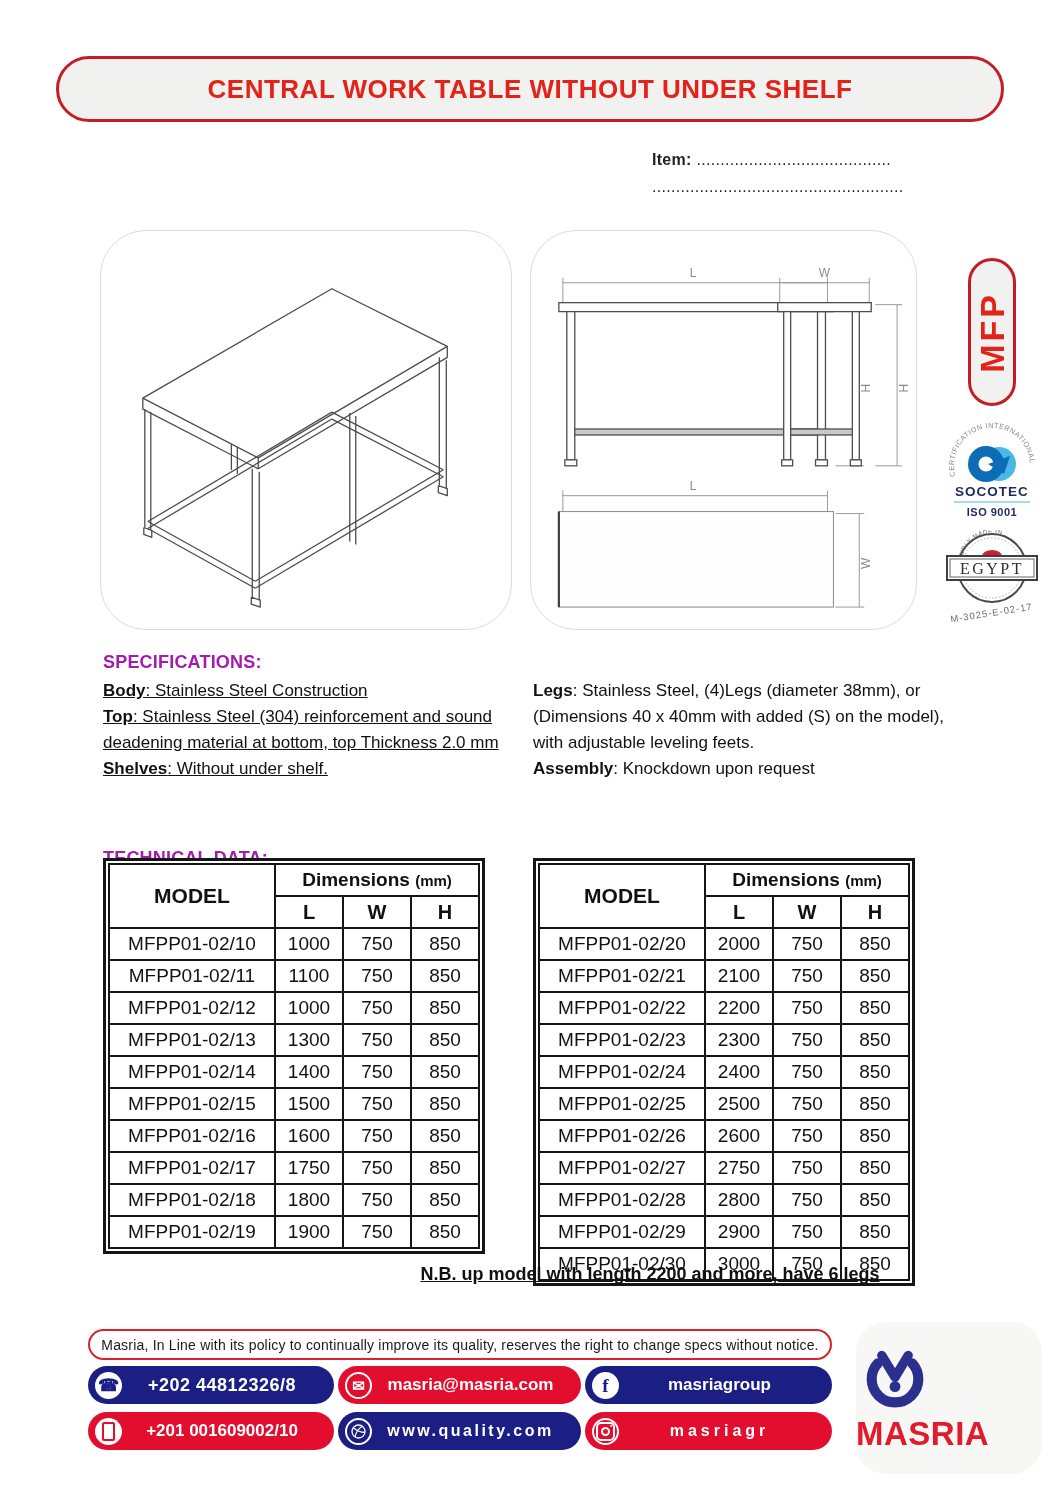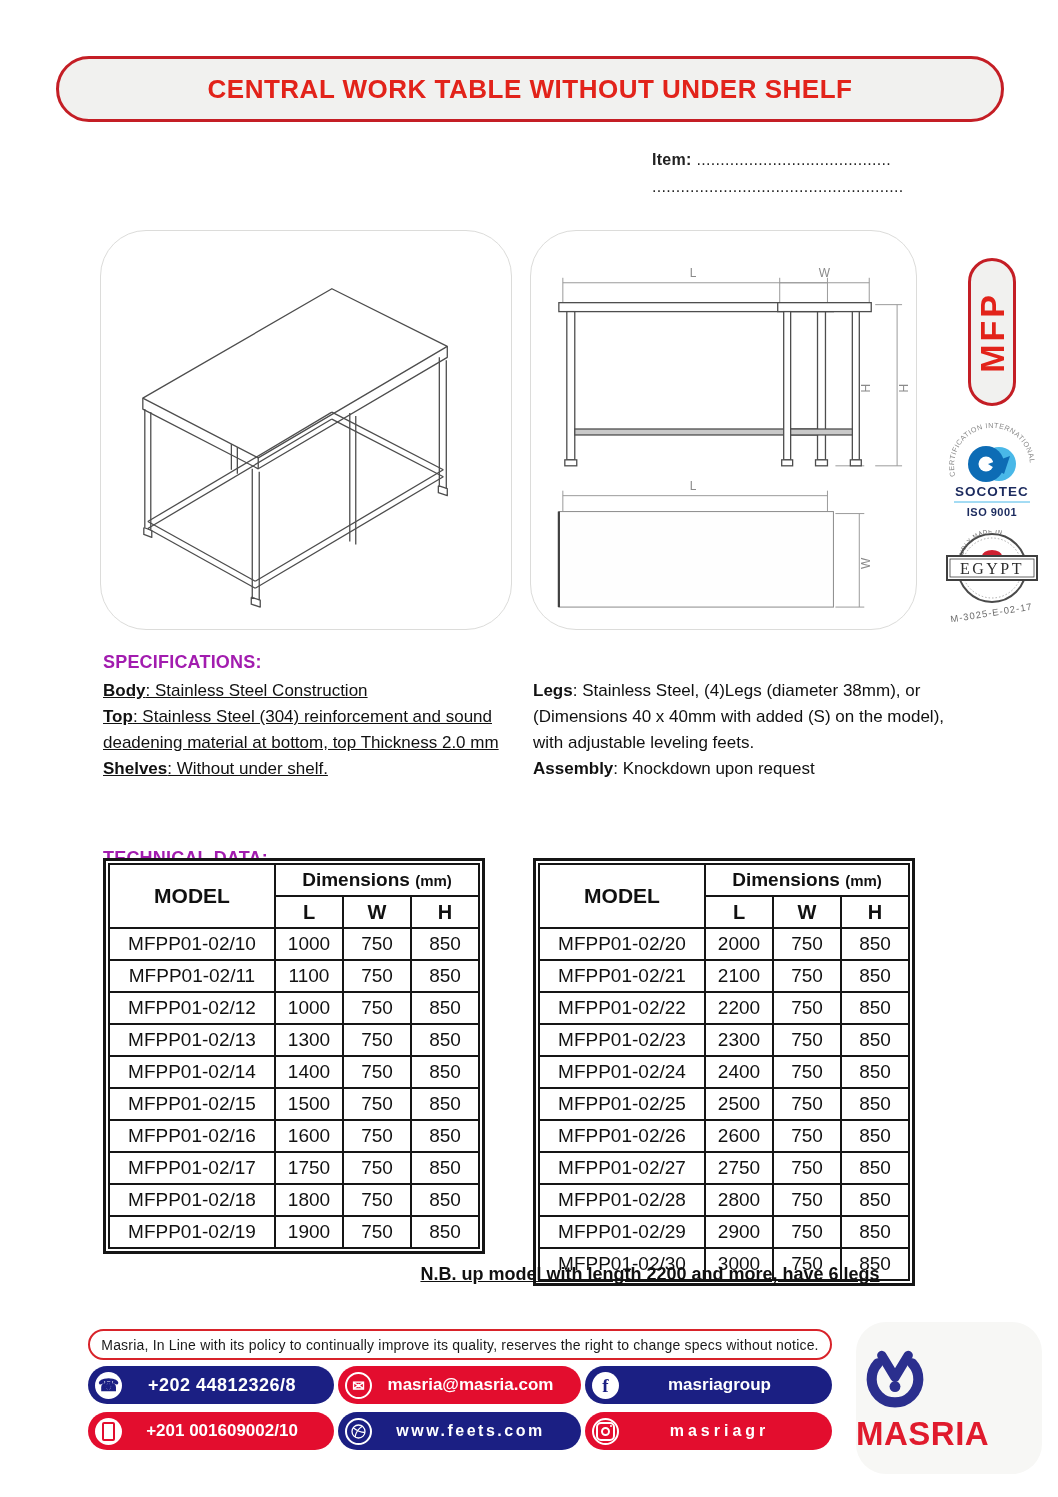--- a/index.html
+++ b/index.html
@@ -464,21 +464,21 @@
     <div class="contact-pill pill-blue">
       <span class="cicon cicon-ring-white">
         <svg width="17" height="17" viewBox="0 0 17 17">
             <g stroke="#fff" stroke-width="1.3" fill="none">
               <circle cx="8.5" cy="8.5" r="6.5"></circle>
               <path d="M3 4.5 C7 8 11 9.5 15 9.5"></path>
               <path d="M5 14 C6 9 9 5 13 3"></path>
             </g>
           </svg>
       </span>
-      <span class="contact-label ls-web">www.feets.com</span>
+      <span class="contact-label ls-web">www.quality.com</span>
     </div>
     <div class="contact-pill pill-red">
       <span class="cicon cicon-ring-white">
           <span class="ig-frame">
             <span class="ig-lens"></span>
             <span class="ig-dot"></span>
           </span>
         </span>
       <span class="contact-label ls-ig">masriagr</span>
     </div>

